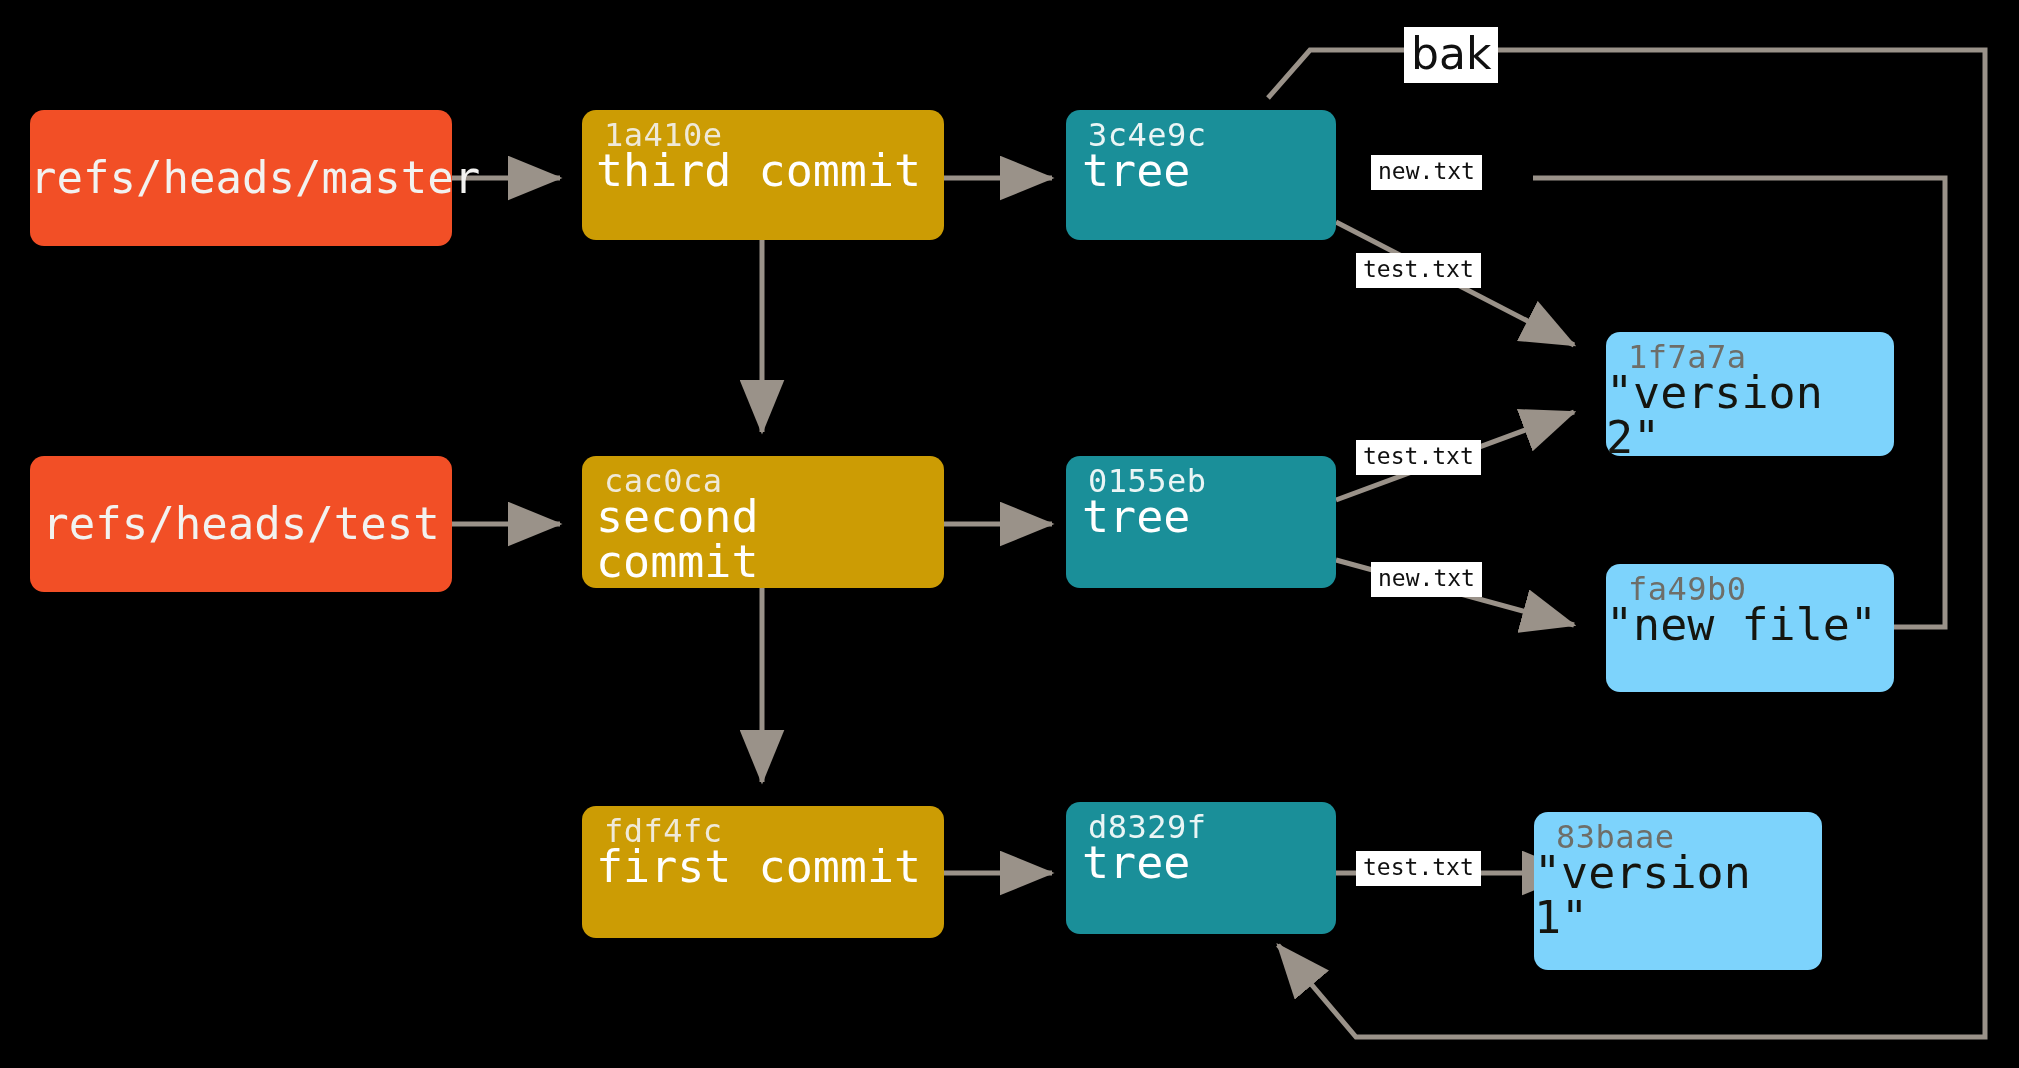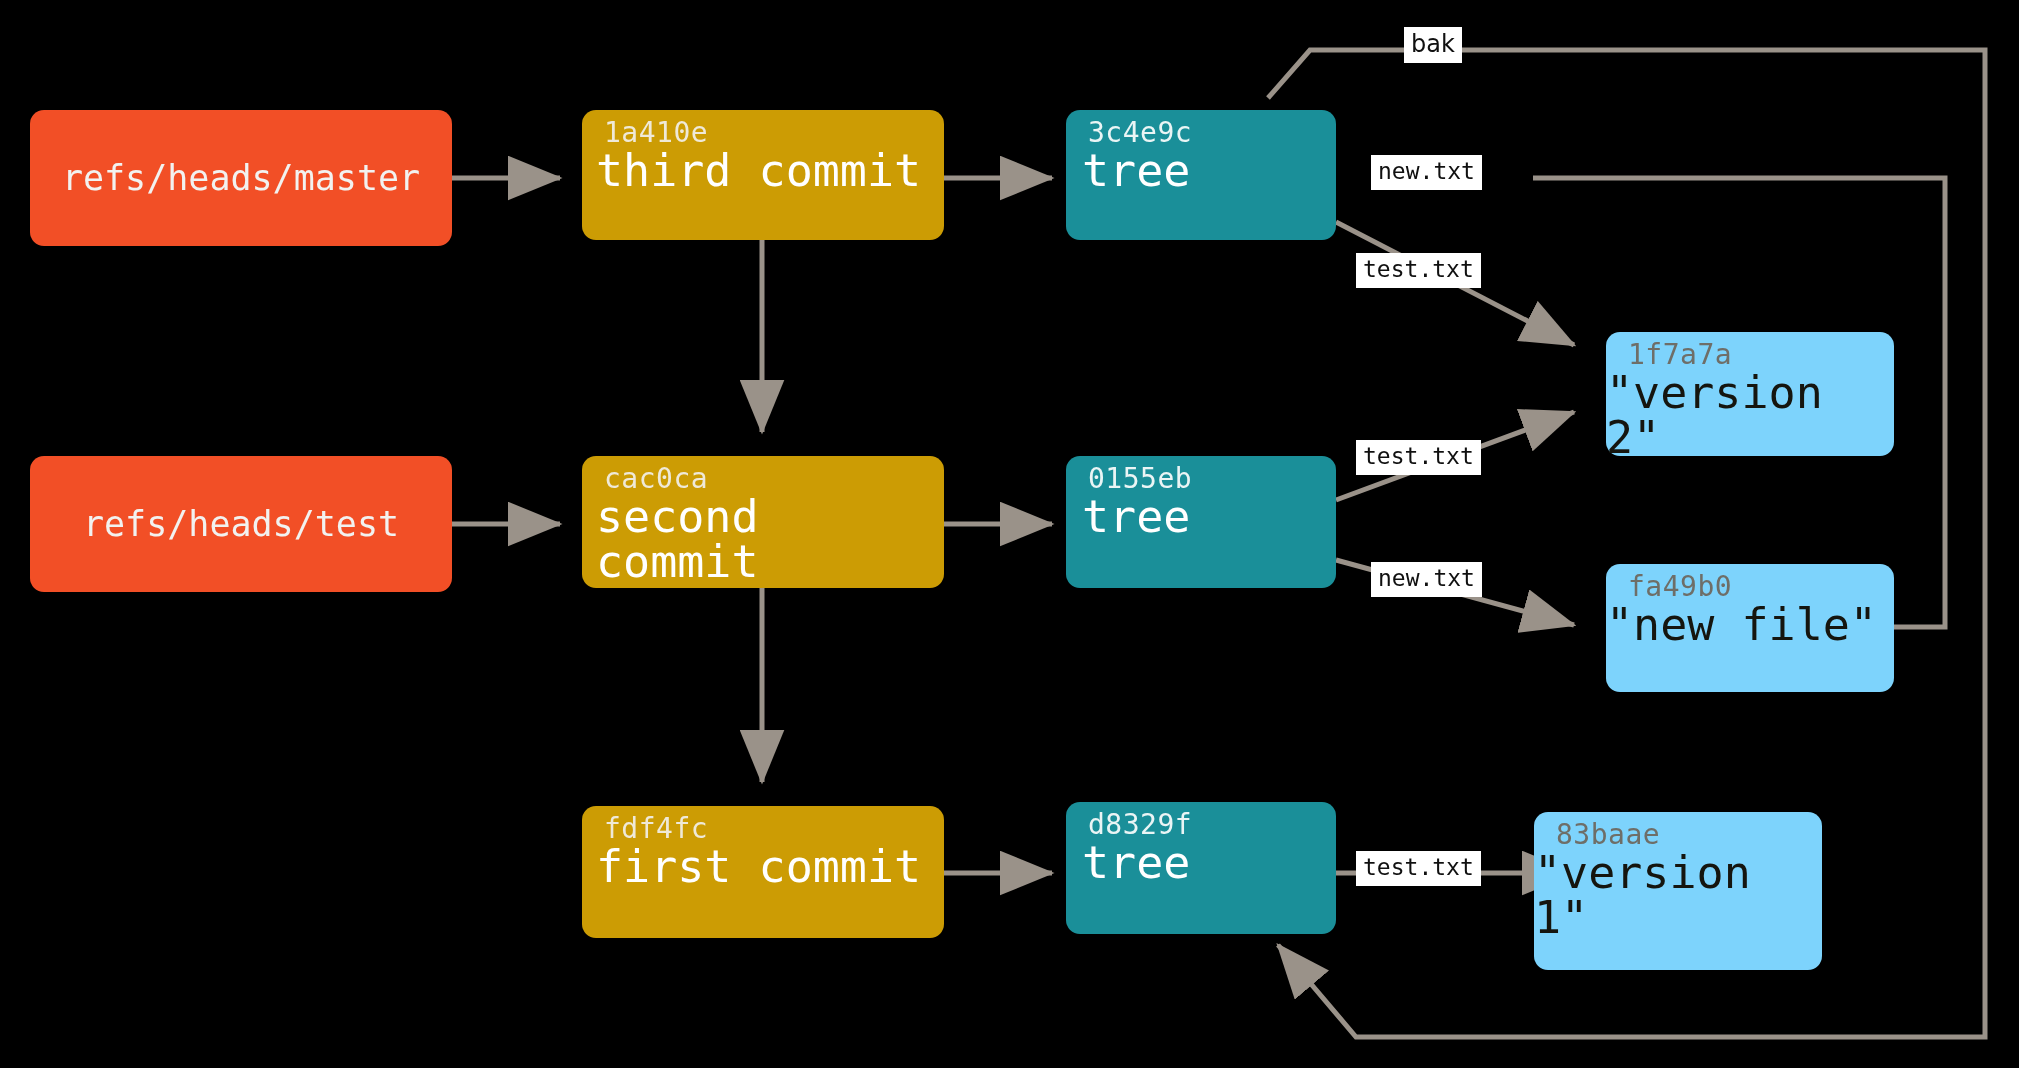--- a/index.html
+++ b/index.html
@@ -3,44 +3,44 @@
 <meta charset="utf-8">
 <style>
   html,body{margin:0;padding:0;background:#000;}
   body{width:2019px;height:1068px;overflow:hidden;
        font-family:"DejaVu Sans Mono","Liberation Mono",monospace;}
   #stage{position:relative;width:2019px;height:1068px;background:#000;}
   svg.edges{position:absolute;left:0;top:0;width:2019px;height:1068px;}
 
   .node{position:absolute;border-radius:14px;box-sizing:border-box;}
 
-  .node .hash{position:absolute;left:22px;top:9px;font-size:28px;line-height:1;
+  .node .hash{position:absolute;left:22px;top:9px;font-size:32px;line-height:1;
               letter-spacing:.5px;}
   .node .title{position:absolute;left:0;right:0;top:38px;text-align:left;
                font-size:45px;line-height:1;}
 
   .ref{background:#f24f26;}
   .ref .reflabel{position:absolute;left:0;right:0;top:50%;transform:translateY(-50%);
-                 text-align:center;font-size:35px;color:#f2f2f0;line-height:1;}
+                 text-align:center;font-size:44px;color:#f2f2f0;line-height:1;}
 
   .commit{background:#cc9c04;}
   .commit .hash{color:#efe9d8;}
   .commit .title{color:#ffffff;padding-left:14px;}
 
   .tree{background:#1a8f99;}
   .tree .hash{color:#eaf5f5;}
   .tree .title{color:#ffffff;padding-left:16px;}
 
   .blob{background:#7dd3fc;}
   .blob .hash{color:#6e6e68;}
   .blob .title{color:#15150f;}
 
   .elabel{position:absolute;background:#ffffff;color:#101010;
           font-size:23px;line-height:1;padding:5px 7px 7px 7px;white-space:nowrap;}
-  .elabel.sans{font-family:"DejaVu Sans","Liberation Sans",sans-serif;font-size:24px;}
+  .elabel.sans{font-family:"DejaVu Sans","Liberation Sans",sans-serif;font-size:44px;}
 </style>
 </head>
 <body>
 
 <div id="stage">
 
   <svg class="edges" viewBox="0 0 2019 1068" width="2019" height="1068">
     <defs>
       <marker id="ah" markerWidth="11" markerHeight="9" refX="10.5" refY="4.5" orient="auto" markerUnits="strokeWidth">
         <path d="M0,0 L11,4.5 L0,9 z" fill="#9a9289"></path>

